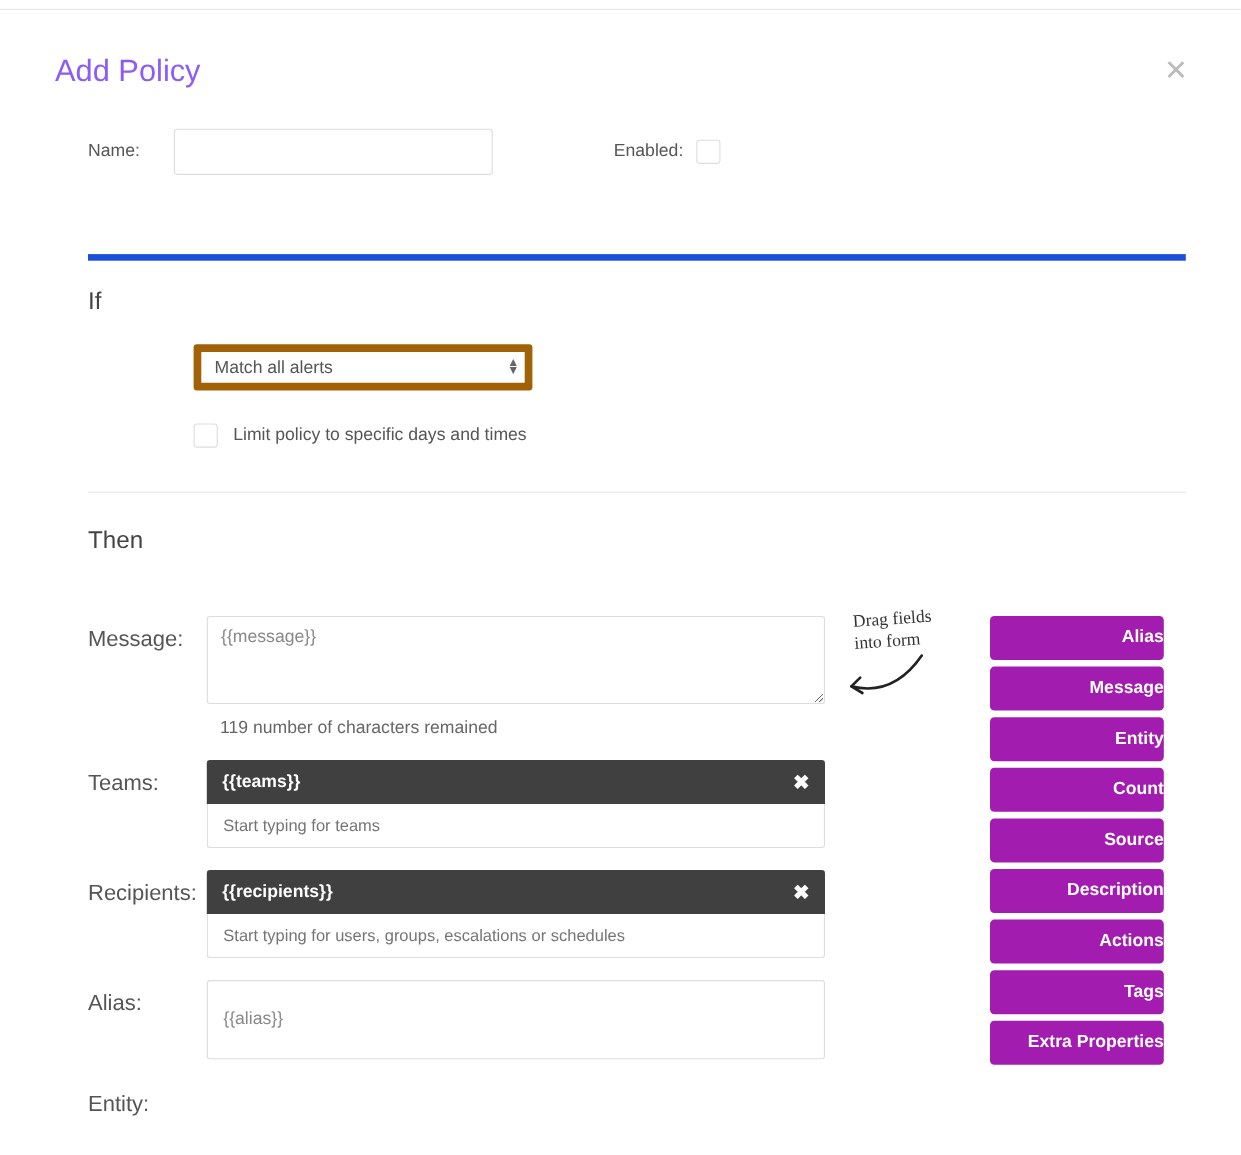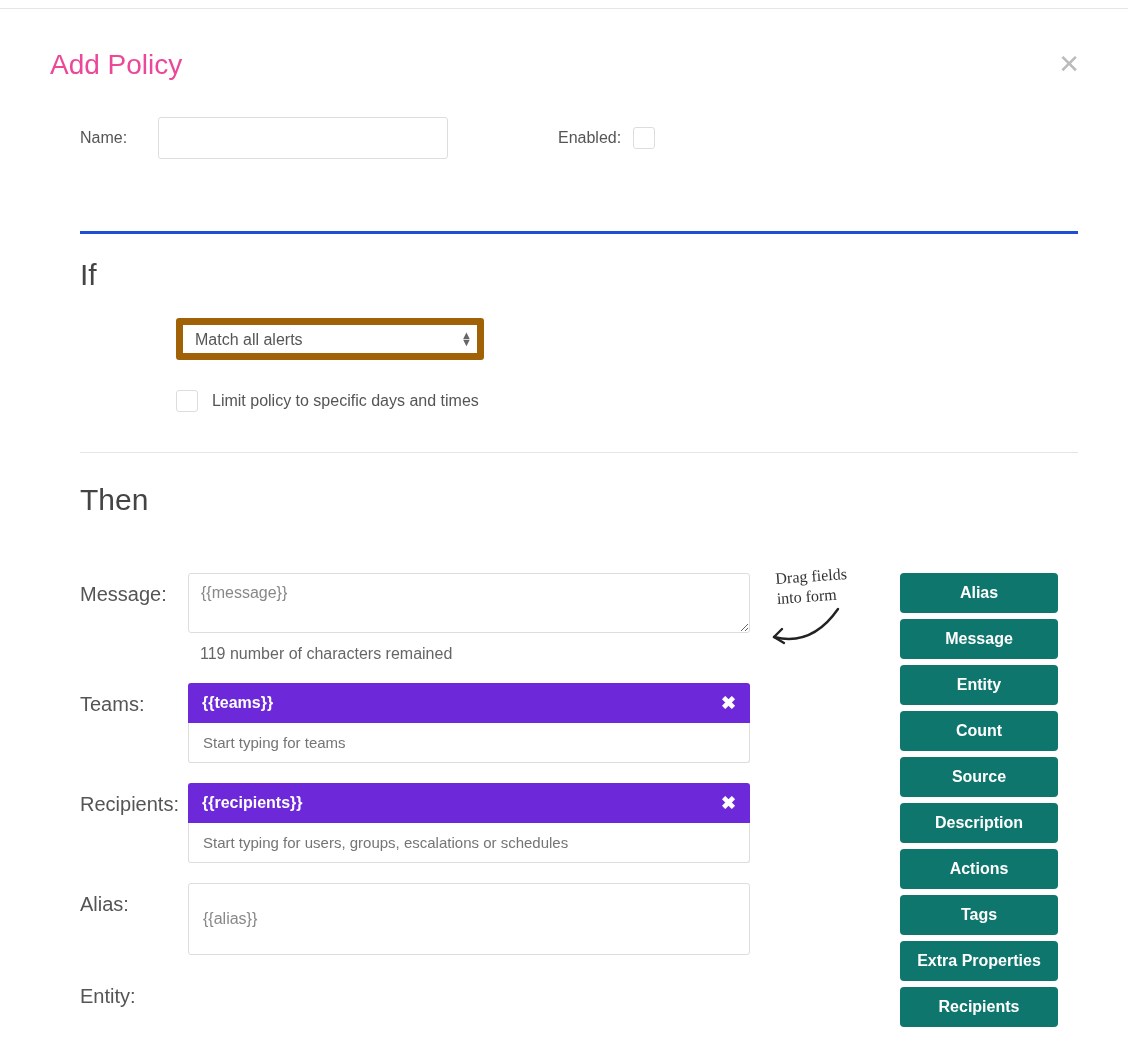--- a/index.html
+++ b/index.html
@@ -28,25 +28,25 @@
       top: 40px;
       right: 48px;
       font-size: 26px;
       color: #bbb;
       cursor: pointer;
       font-weight: 300;
     }
     .title {
       font-size: 28px;
       font-weight: 400;
-      color: #ec4899;
+      color: #8b5cf6;
       margin-bottom: 36px;
     }
     .form-section {
-      border-bottom: 3px solid #1d4ed8;
+      border-bottom: 6px solid #1d4ed8;
       padding-bottom: 40px;
       margin-bottom: 24px;
       margin-left: 30px;
     }
     .row {
       display: flex;
       align-items: center;
       margin-bottom: 32px;
     }
     .field-label {
@@ -84,21 +84,21 @@
     .continue-row {
       display: flex;
       align-items: center;
     }
     .continue-label {
       font-size: 16px;
       color: #555;
       margin-right: 14px;
     }
     .section-header {
-      font-size: 30px;
+      font-size: 22px;
       font-weight: 400;
       color: #444;
       margin-bottom: 26px;
       margin-left: 30px;
     }
     .if-content {
       margin-left: 126px;
       margin-bottom: 40px;
     }
     .select-wrap {
@@ -160,37 +160,37 @@
       width: 108px;
       font-size: 20px;
       color: #555;
       padding-top: 10px;
     }
     .then-field {
       flex: 1;
     }
     .textarea {
       width: 100%;
-      height: 60px;
+      height: 80px;
       border: 1px solid #ddd;
       border-radius: 3px;
       padding: 10px 12px;
       font-size: 16px;
       color: #888;
       resize: vertical;
       font-family: inherit;
     }
     .char-count {
       font-size: 16px;
       color: #666;
       margin-top: 8px;
       margin-left: 12px;
     }
     .tag-bar {
-      background: #6d28d9;
+      background: #404040;
       color: #fff;
       padding: 9px 14px;
       border-radius: 3px 3px 0 0;
       display: flex;
       align-items: center;
       justify-content: space-between;
       font-size: 16px;
       font-weight: 600;
     }
     .tag-close {
@@ -232,23 +232,23 @@
       margin-left: 16px;
     }
     .hint-arrow {
       margin-top: 2px;
     }
     .chips {
       flex: 0 0 158px;
       margin-left: 10px;
     }
     .chip {
-      background: #0f766e;
+      background: #a21caf;
       color: #fff;
-      text-align: center;
+      text-align: right;
       padding: 11px 0;
       border-radius: 4px;
       margin-bottom: 6px;
       font-size: 16px;
       font-weight: 600;
       cursor: grab;
     }
   </style>
 </head>
 <body>
@@ -348,16 +348,15 @@
     <div class="chips">
       <div class="chip">Alias</div>
       <div class="chip">Message</div>
       <div class="chip">Entity</div>
       <div class="chip">Count</div>
       <div class="chip">Source</div>
       <div class="chip">Description</div>
       <div class="chip">Actions</div>
       <div class="chip">Tags</div>
       <div class="chip">Extra Properties</div>
-      <div class="chip">Recipients</div>
     </div>
   </div>
 </div>
 
 </body></html>

